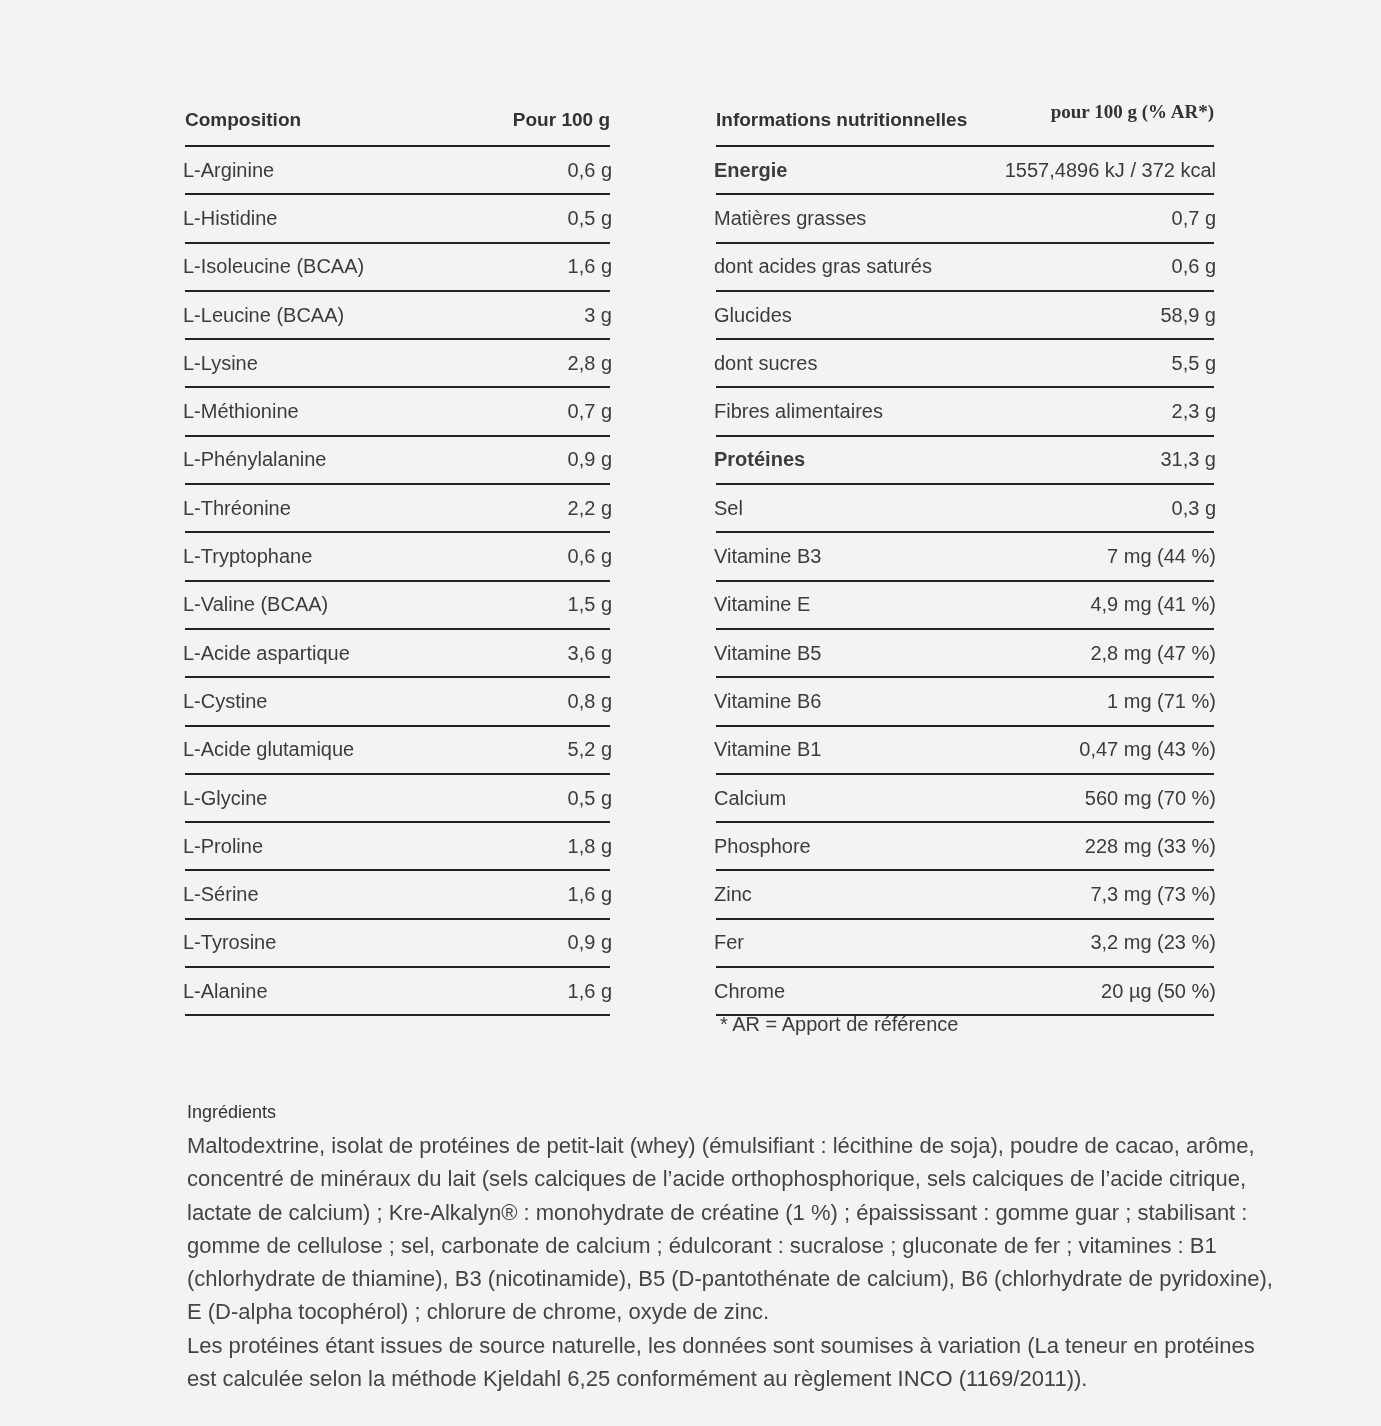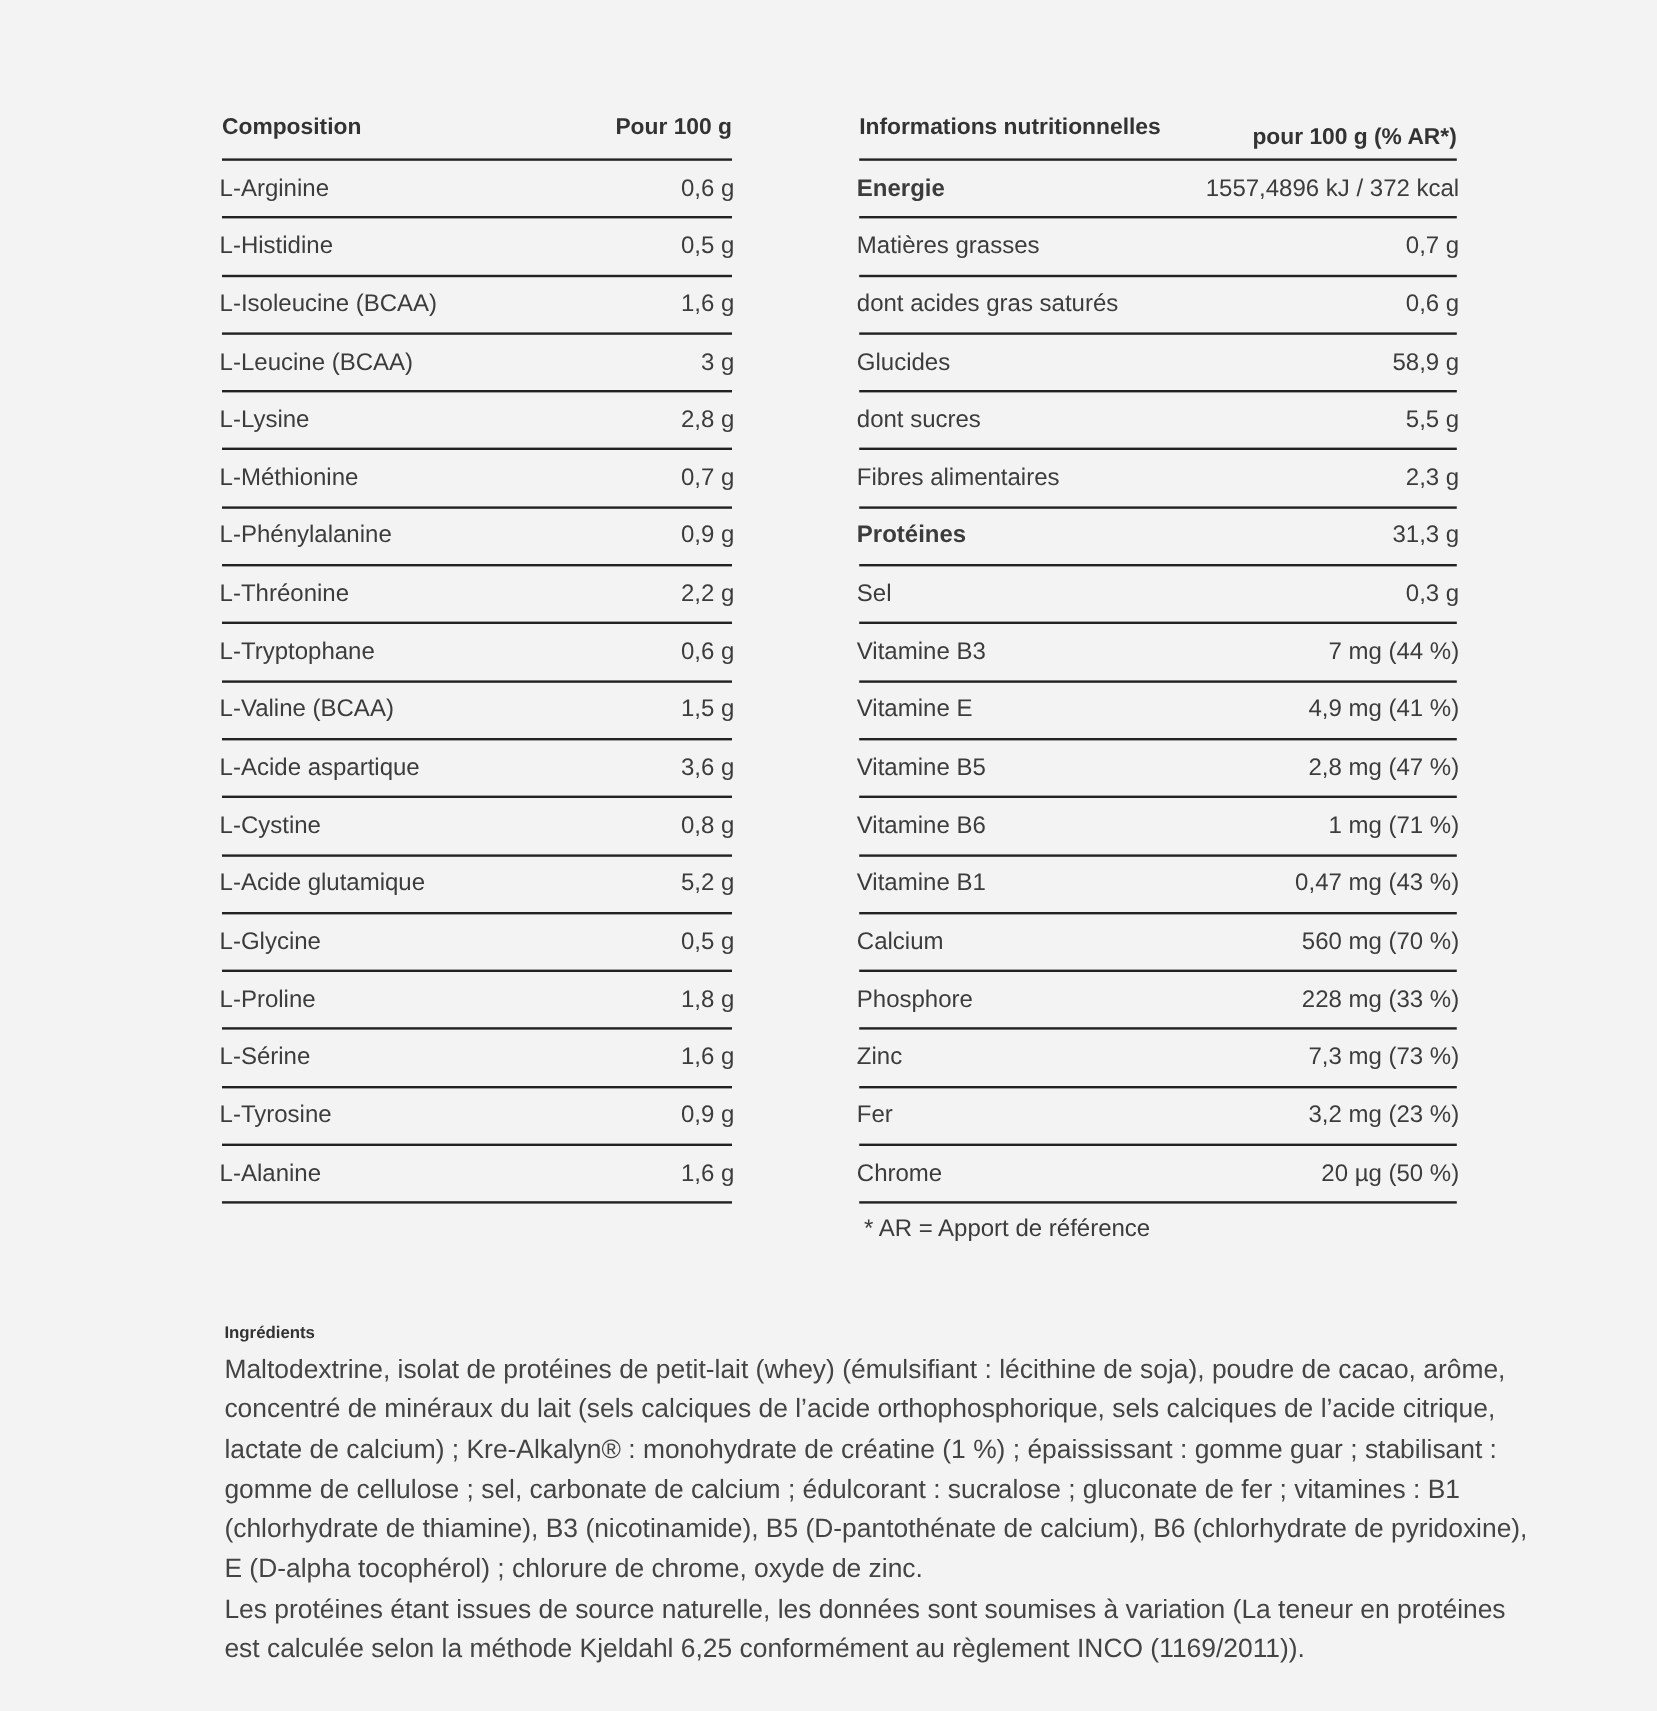--- a/index.html
+++ b/index.html
@@ -4,49 +4,49 @@
 <style>
   html, body { margin: 0; padding: 0; }
   body {
     width: 1381px; height: 1426px;
     background: #f3f3f3;
     color: #3c3c3c;
     font-family: "Liberation Sans", sans-serif;
     position: relative;
     overflow: hidden;
   }
-  .tbl { position: absolute; top: 82px; }
+  .tbl { position: absolute; top: 95px; }
   .tbl-left { left: 185px; width: 425px; }
   .tbl-right { left: 716px; width: 498px; }
   .thead {
     display: flex; justify-content: space-between; align-items: flex-end;
     height: 50px; border-bottom: 2px solid #222;
     font-weight: bold; font-size: 19px; color: #333;
     padding-bottom: 0;
   }
   .thead span { padding-bottom: 14px; }
-  .tbl-right .thead span:last-child { padding-bottom: 6px; }
+  .tbl-right .thead span:last-child { padding-bottom: 22px; font-family: Liberation Serif, serif; }
   .row {
     display: flex; justify-content: space-between; align-items: center;
     height: 46.3px; border-bottom: 2px solid #222;
     font-size: 20px;
     gap: 29px;
   }
   .row .name { margin-left: -2px; }
   .row .val { margin-right: -2px; }
   .row.bold .name { font-weight: bold; }
   .footnote {
     position: absolute; left: 720px; top: 997px;
     font-size: 20px; color: #3c3c3c; margin-top: 16px;
   }
   .ingredients {
     position: absolute; left: 187px; top: 1102px; width: 1100px;
   }
   .ingredients h3 {
-    margin: 0 0 6px 0; font-size: 14px; font-weight: bold; color: #333;
+    margin: 0 0 6px 0; font-size: 18px; font-weight: normal; color: #333;
   }
   .ingredients p {
     margin: 0; font-size: 22px; line-height: 33.3px; color: #444;
   }
 </style>
 </head>
 <body>
 
 <div class="tbl tbl-left">
   <div class="thead">

